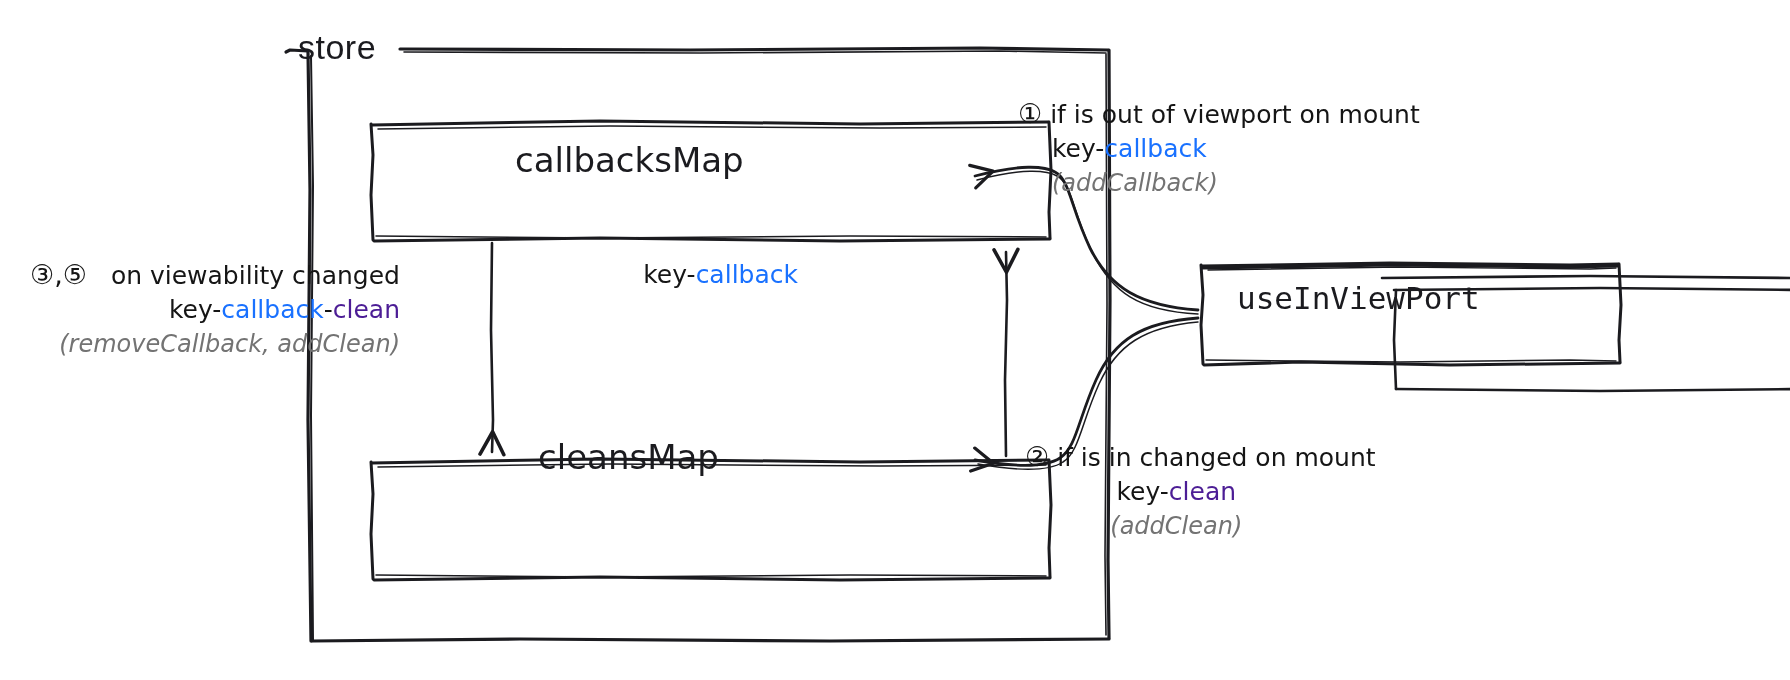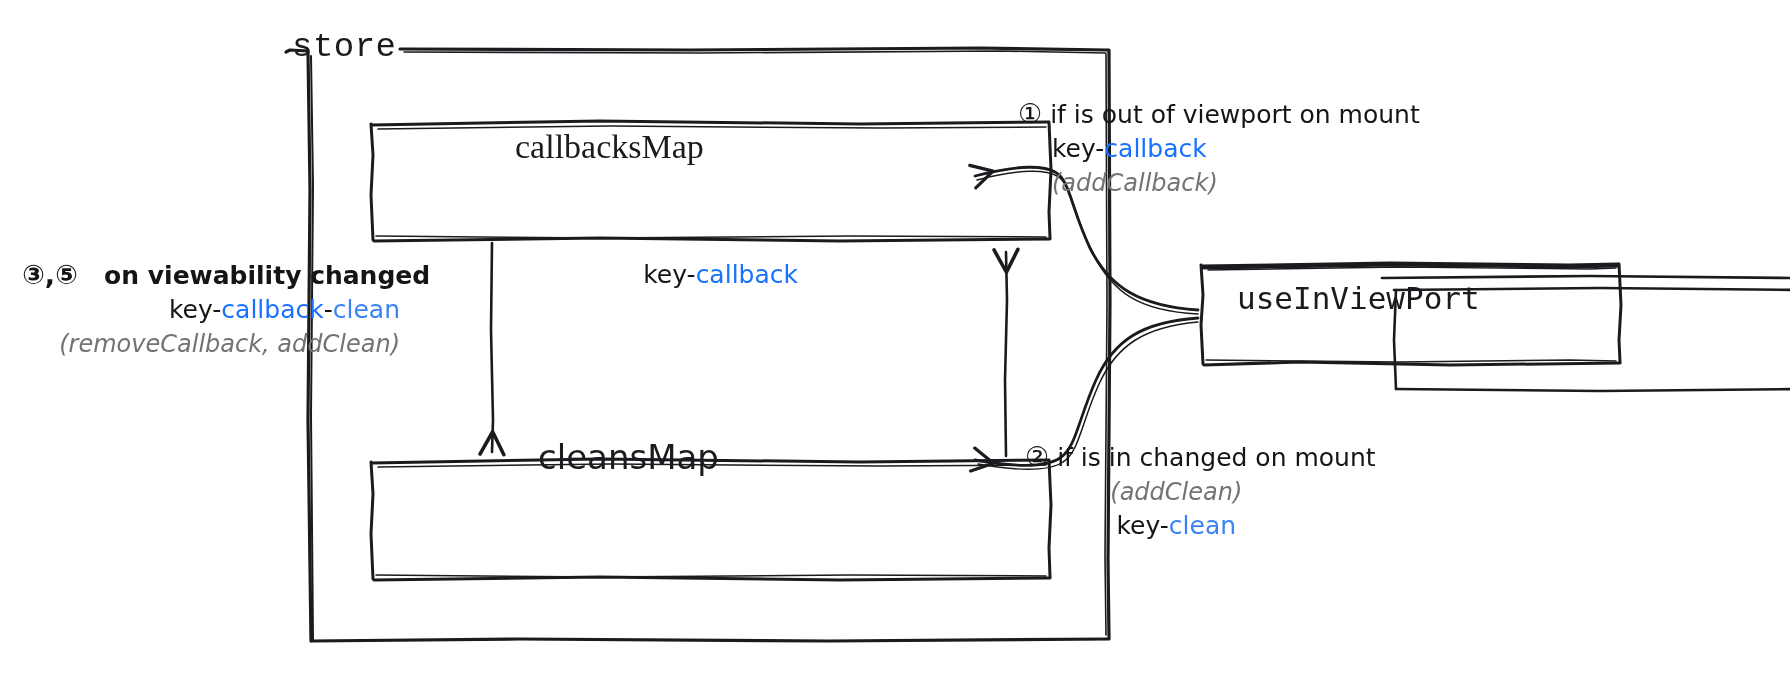--- a/index.html
+++ b/index.html
@@ -23,32 +23,32 @@
     top: 0;
     width: 1790px;
     height: 680px;
   }
   .lbl {
     position: absolute;
     white-space: nowrap;
     color: #1b1b1f;
   }
   .store-label {
-    left: 292px;
+    left: 298px;
     top: 28px;
     font-size: 34px;
-    font-family: Liberation Mono, monospace;
+    font-family: Liberation Sans, sans-serif;
     letter-spacing: 0.5px;
   }
   .box-label {
     font-size: 34px;
     font-family: "DejaVu Sans", sans-serif;
     color: #1b1b1f;
   }
-  .cb-label { left: 515px; top: 128px; font-family: Liberation Serif, serif; }
+  .cb-label { left: 515px; top: 140px; }
   .cl-label { left: 538px; top: 437px; }
   .hook-label {
     left: 1237px;
     top: 280px;
     font-size: 31px;
     font-family: "DejaVu Sans Mono", monospace;
     color: #1b1b1f;
   }
   .note {
     position: absolute;
@@ -56,21 +56,21 @@
     line-height: 34px;
     color: #151515;
     white-space: nowrap;
   }
   .note .ln { display: block; }
   .note .num {
     font-size: 27px;
     letter-spacing: 0px;
   }
   .blue { color: #1971ff; }
-  .red  { color: #3b82f6; text-align: center; }
+  .red  { color: #4c1d95; text-align: center; }
   .gray { color: #737373; font-style: italic; font-size: 24px; }
   .note-left {
     left: 22px;
     top: 258px;
     text-align: right;
     width: 378px;
   }
   .note-mid {
     left: 448px;
     top: 258px;
@@ -83,21 +83,21 @@
     text-align: left;
   }
   .note-br {
     left: 1025px;
     top: 440px;
     text-align: left;
   }
   .note-left .ln, .note-mid .ln { text-align: right; }
   .note-br .l2, .note-br .l3 { text-align: center; padding-right: 48px; }
   .note-tr .l2, .note-tr .l3 { padding-left: 34px; }
-  .note-left .l1 { text-align: right; font-weight: bold; }
+  .note-left .l1 { text-align: right; }
   .note-mid .l1 { text-align: left; }
 </style>
 </head>
 <body>
 
 <div id="canvas">
 
   <svg id="sketch" viewBox="0 0 1790 680" xmlns="http://www.w3.org/2000/svg">
     <defs>
       <marker id="arrowOpen" viewBox="0 0 12 12" refX="10" refY="6" markerWidth="11" markerHeight="11" orient="auto-start-reverse">
@@ -215,19 +215,19 @@
       <span>key-</span><span class="blue">callback</span>
     </span>
     <span class="ln l3 gray">(addCallback)</span>
   </div>
 
   <div class="note note-br">
     <span class="ln l1">
       <span class="num">②</span>
       <span>if is in changed on mount</span>
     </span>
+    <span class="ln l2">
+      <span>key-</span><span class="red">clean</span>
+    </span>
     <span class="ln l3 gray">(addClean)</span>
-    <span class="ln l2">
-      <span>key-</span><span class="red">clean</span>
-    </span>
   </div>
 
 </div>
 
 </body></html>

